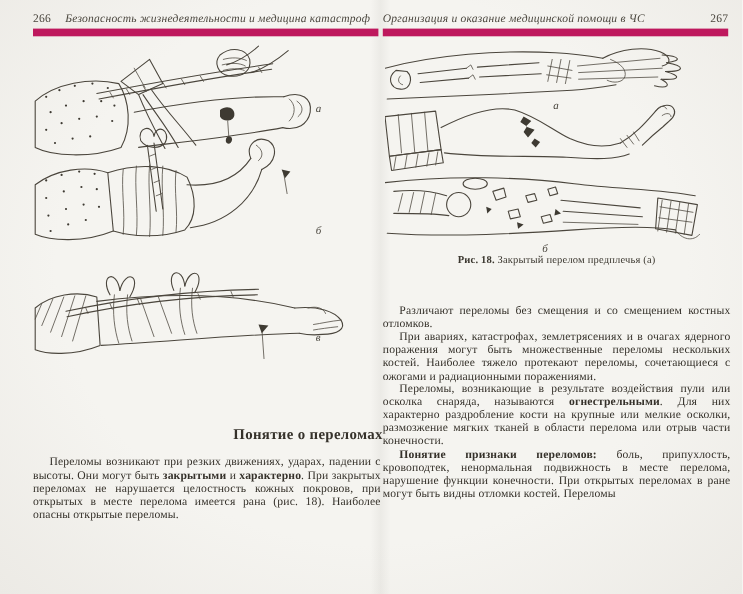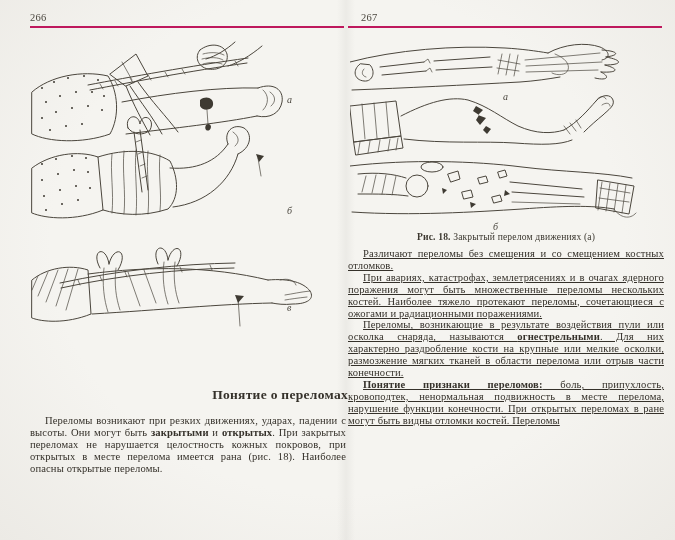--- a/index.html
+++ b/index.html
@@ -11,21 +11,21 @@
   }
   .page{position:absolute;top:6px;width:320px;height:530px;}
   .page-left{left:28px;}
   .page-right{left:346px;}
   .gutter{position:absolute;left:337px;top:0;width:18px;height:540px;
     background:linear-gradient(90deg,rgba(0,0,0,0),rgba(60,55,45,0.05),rgba(0,0,0,0));}
   .pagehead{
     position:absolute;left:2px;top:6px;width:314px;
     display:flex;align-items:baseline;
     font-style:italic;font-size:10.5px;letter-spacing:0.2px;color:#4a463e;
-    border-bottom:2px solid #be185d;padding-bottom:3px;
+    border-bottom:7px solid #be185d;padding-bottom:3px;
   }
   .pagehead .pnum{font-style:normal;}
   .page-left .pnum{margin-right:13px;}
   .page-right .pagehead{justify-content:space-between;}
   .page-right .pnum{margin-left:13px;}
   .figwrap{position:absolute;}
   .fig17{left:2px;top:34px;width:315px;height:306px;}
   .fig18{left:4px;top:36px;width:312px;height:192px;}
   .figlabel{
     position:absolute;font-style:italic;font-size:10px;color:#4a463e;line-height:1;
@@ -35,41 +35,42 @@
     font-size:9.6px;line-height:13px;color:#3b372f;letter-spacing:0.15px;
   }
   .page-left .caption{top:343px;}
   .page-right .caption{top:224px;}
   .sechead{
     position:absolute;left:0;top:381px;width:320px;margin:0;
     text-align:right;font-size:13.5px;font-weight:bold;color:#35312a;letter-spacing:0.3px;
   }
   .bodytext{position:absolute;left:2px;width:316px;}
   .page-left .bodytext{top:409px;}
-  .page-right .bodytext{top:242px;text-decoration:underline;}
+  .page-right .bodytext{top:271px;}
   .para{
     margin:0;text-align:justify;text-indent:15px;
     font-size:10.6px;line-height:11.9px;letter-spacing:0.12px;color:#35312a;
   }
   .seg-b{font-weight:bold;}
   .i{font-style:italic;}
   svg{display:block;}
   .ink{stroke:#4b463d;fill:none;stroke-width:1;stroke-linecap:round;stroke-linejoin:round;}
   .fillink{fill:#3e3a32;stroke:none;}
   .thin{stroke-width:0.7;}
 </style>
 </head>
 <body>
 
 <div class="gutter"></div>
 
 <div class="page page-left">
 
   <div class="pagehead">
     <span class="pnum">266</span>
+    <span class="ptitle">Безопасность жизнедеятельности и медицина катастроф</span>
   </div>
 
   <div class="figwrap fig17">
     <svg width="315" height="306" viewBox="0 0 315 306">
 
       <g class="ink">
         <path d="M205,2 C196,10 186,16 176,19"></path>
         <path d="M232,6 C220,16 208,23 198,26"></path>
         <path d="M170,10 C180,2 194,4 197,14 C199,24 190,31 178,29 C168,27 164,17 170,10 Z"></path>
         <path class="thin" d="M173,14 C180,12 188,12 194,15"></path>
@@ -198,27 +199,28 @@
     </svg>
     <span class="figlabel" style="left:257px;top:55px">а</span>
     <span class="figlabel" style="left:257px;top:166px">б</span>
     <span class="figlabel" style="left:257px;top:263px">в</span>
   </div>
 
 
   <h2 class="sechead">Понятие о переломах</h2>
 
   <div class="bodytext">
-    <p class="para"><span>Переломы возникают при резких движениях, ударах, падении с высоты. Они могут быть </span><span class="seg-b">закрытыми</span><span> и </span><span class="seg-b">открытых</span><span>. При закрытых переломах не нарушается целостность кожных покровов, при открытых в месте перелома имеется рана (рис. 18). Наиболее опасны открытые переломы.</span></p>
+    <p class="para"><span>Переломы возникают при резких движениях, ударах, падении с высоты. Они могут быть </span><span class="seg-b">закрытыми</span><span> и </span><span class="seg-b">характерно</span><span>. При закрытых переломах не нарушается целостность кожных покровов, при открытых в месте перелома имеется рана (рис. 18). Наиболее опасны открытые переломы.</span></p>
   </div>
 </div>
 
 <div class="page page-right">
 
   <div class="pagehead">
+    <span class="ptitle">Организация и оказание медицинской помощи в ЧС</span>
     <span class="pnum">267</span>
   </div>
 
   <div class="figwrap fig18">
     <svg width="312" height="192" viewBox="0 0 312 192">
 
       <g class="ink">
         <path d="M0,20 C45,8 105,3 155,6 C172,7 186,9 198,11"></path>
         <path d="M198,11 C214,2 236,0 250,5 C260,9 261,16 252,18"></path>
         <path d="M252,8 C268,9 271,13 256,15"></path>
@@ -302,21 +304,21 @@
         <path d="M120,160 l6,2 l-5,4 Z"></path>
         <path d="M155,148 l5,4 l-6,2 Z"></path>
         <path d="M92,146 l5,2 l-4,4 Z"></path>
       </g>
     </svg>
     <span class="figlabel" style="left:153px;top:50px">а</span>
     <span class="figlabel" style="left:143px;top:180px">б</span>
   </div>
 
   <div class="caption">
-    <div><span class="seg-b">Рис. 18. </span><span>Закрытый перелом движениях (а)</span></div>
+    <div><span class="seg-b">Рис. 18. </span><span>Закрытый перелом предплечья (а)</span></div>
   </div>
 
   <div class="bodytext">
     <p class="para"><span>Различают переломы без смещения и со смещением костных отломков.</span></p>
     <p class="para"><span>При авариях, катастрофах, землетрясениях и в очагах ядерного поражения могут быть множественные переломы нескольких костей. Наиболее тяжело протекают переломы, сочетающиеся с ожогами и радиационными поражениями.</span></p>
     <p class="para"><span>Переломы, возникающие в результате воздействия пули или осколка снаряда, называются </span><span class="seg-b">огнестрельными</span><span>. Для них характерно раздробление кости на крупные или мелкие осколки, размозжение мягких тканей в области перелома или отрыв части конечности.</span></p>
     <p class="para"><span class="seg-b">Понятие признаки переломов:</span><span> боль, припухлость, кровоподтек, ненормальная подвижность в месте перелома, нарушение функции конечности. При открытых переломах в ране могут быть видны отломки костей. Переломы</span></p>
   </div>
 </div>
 

